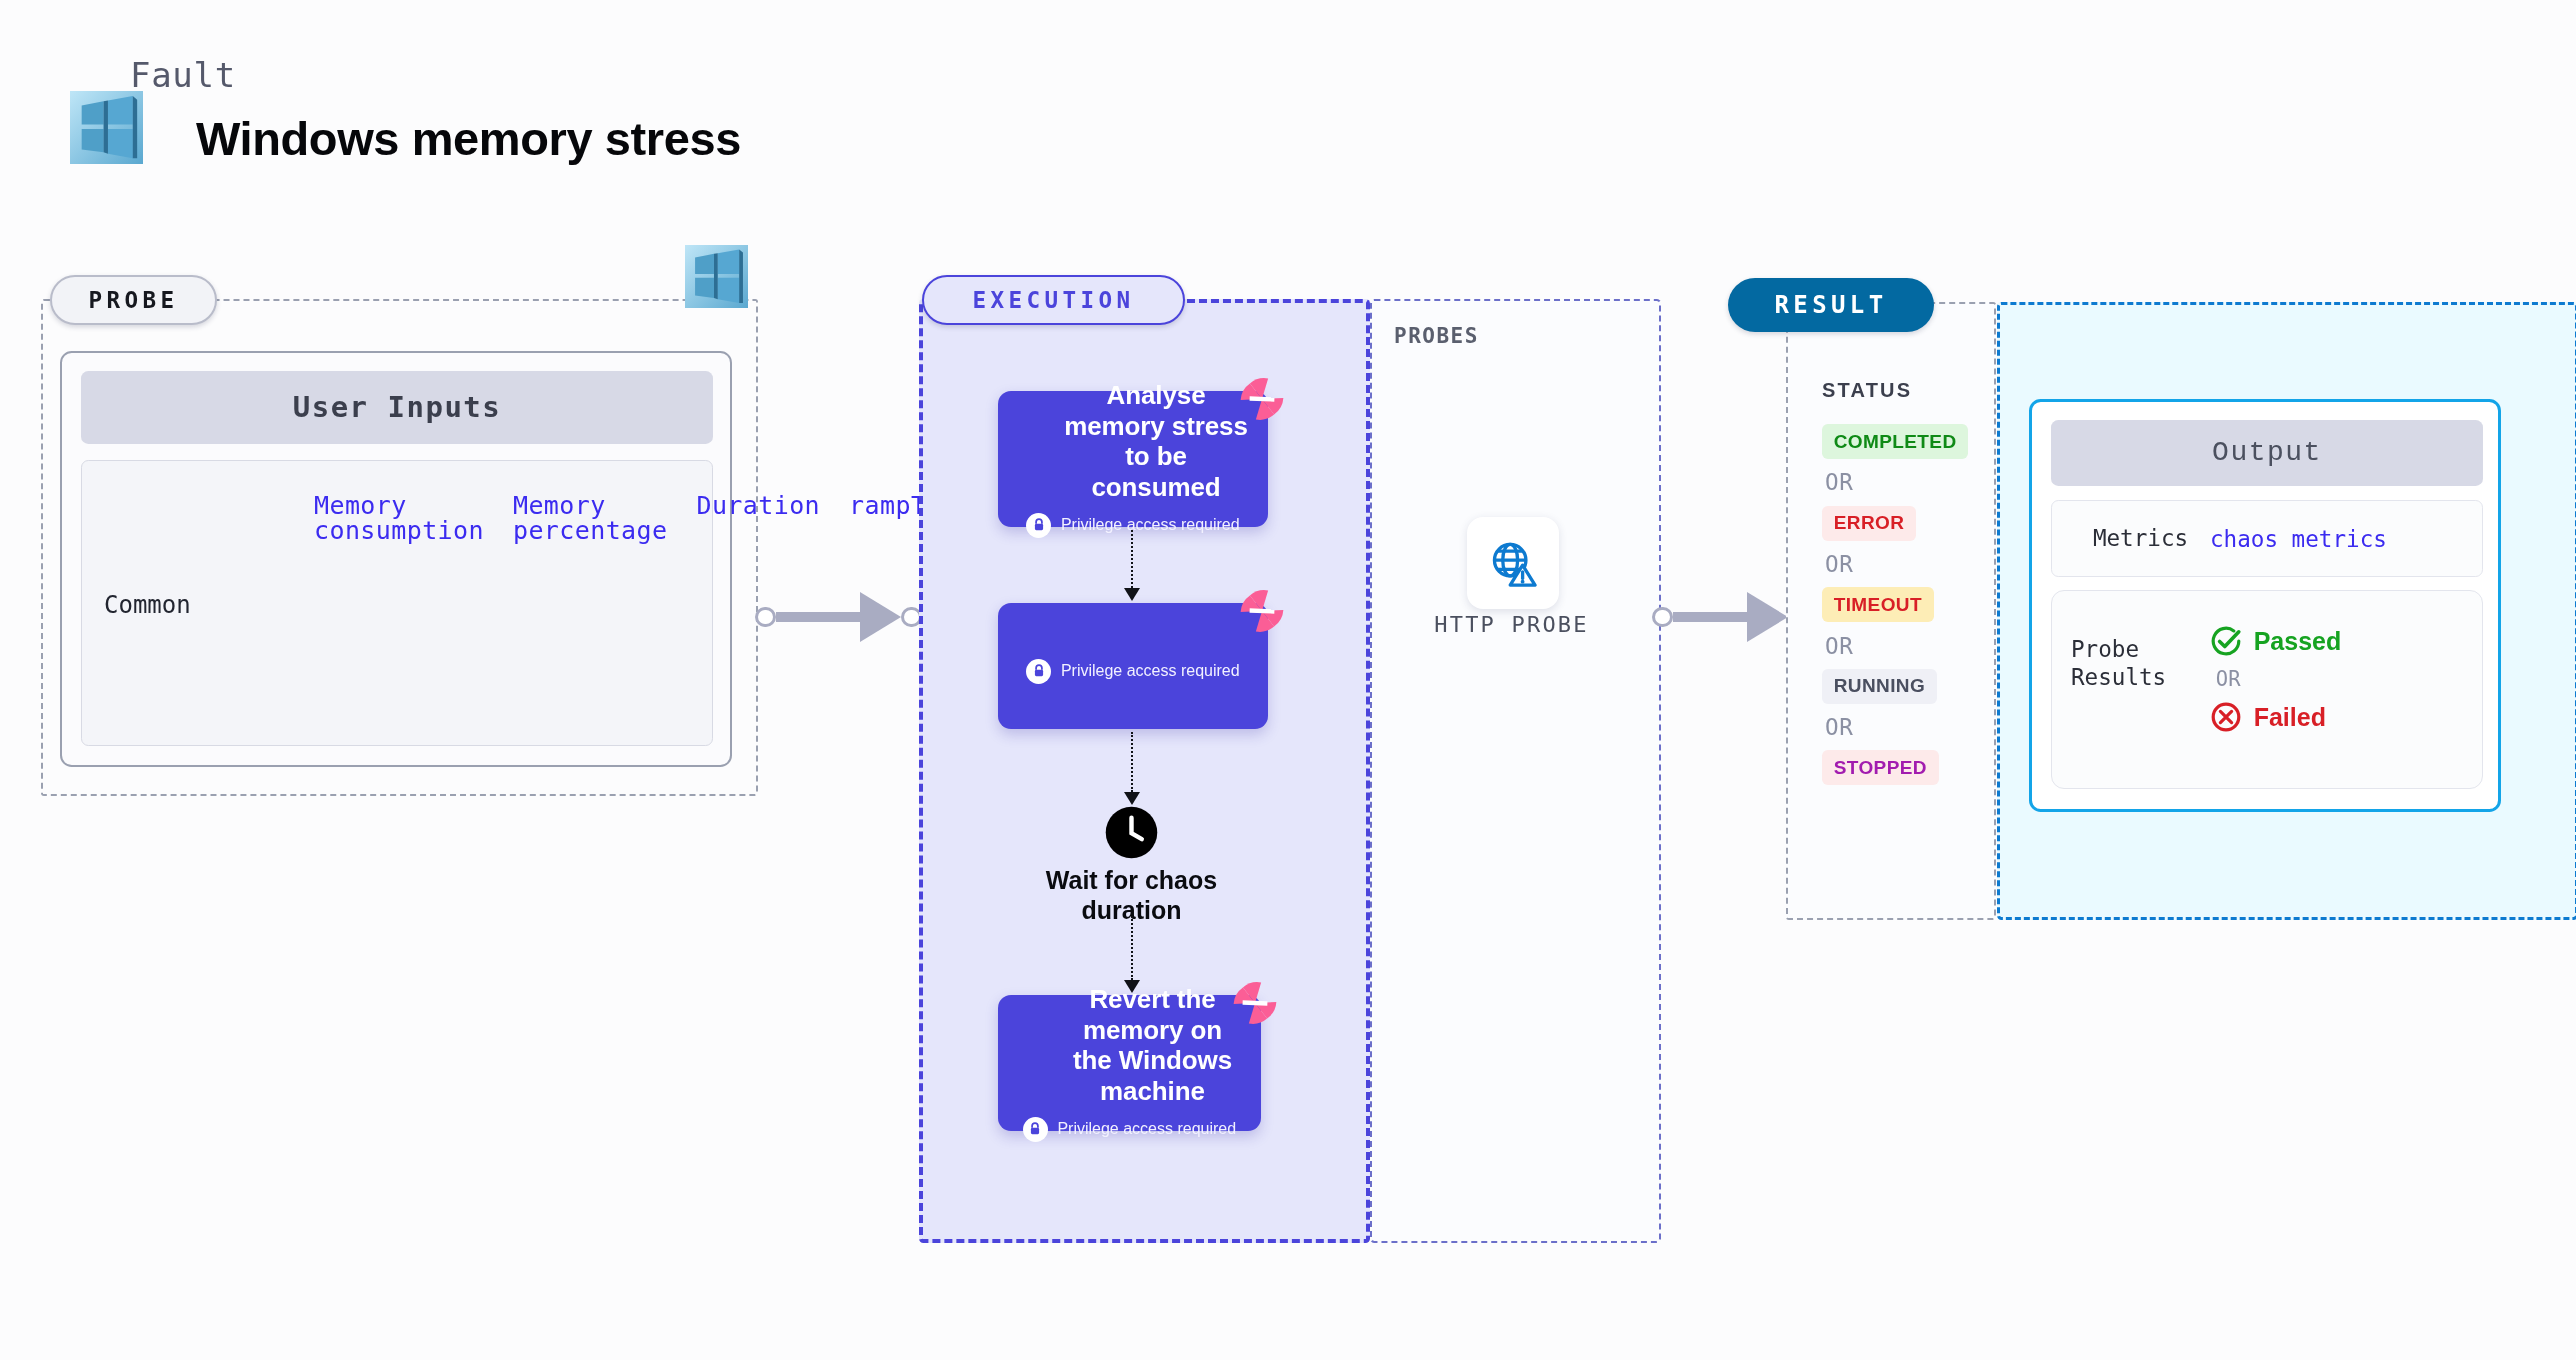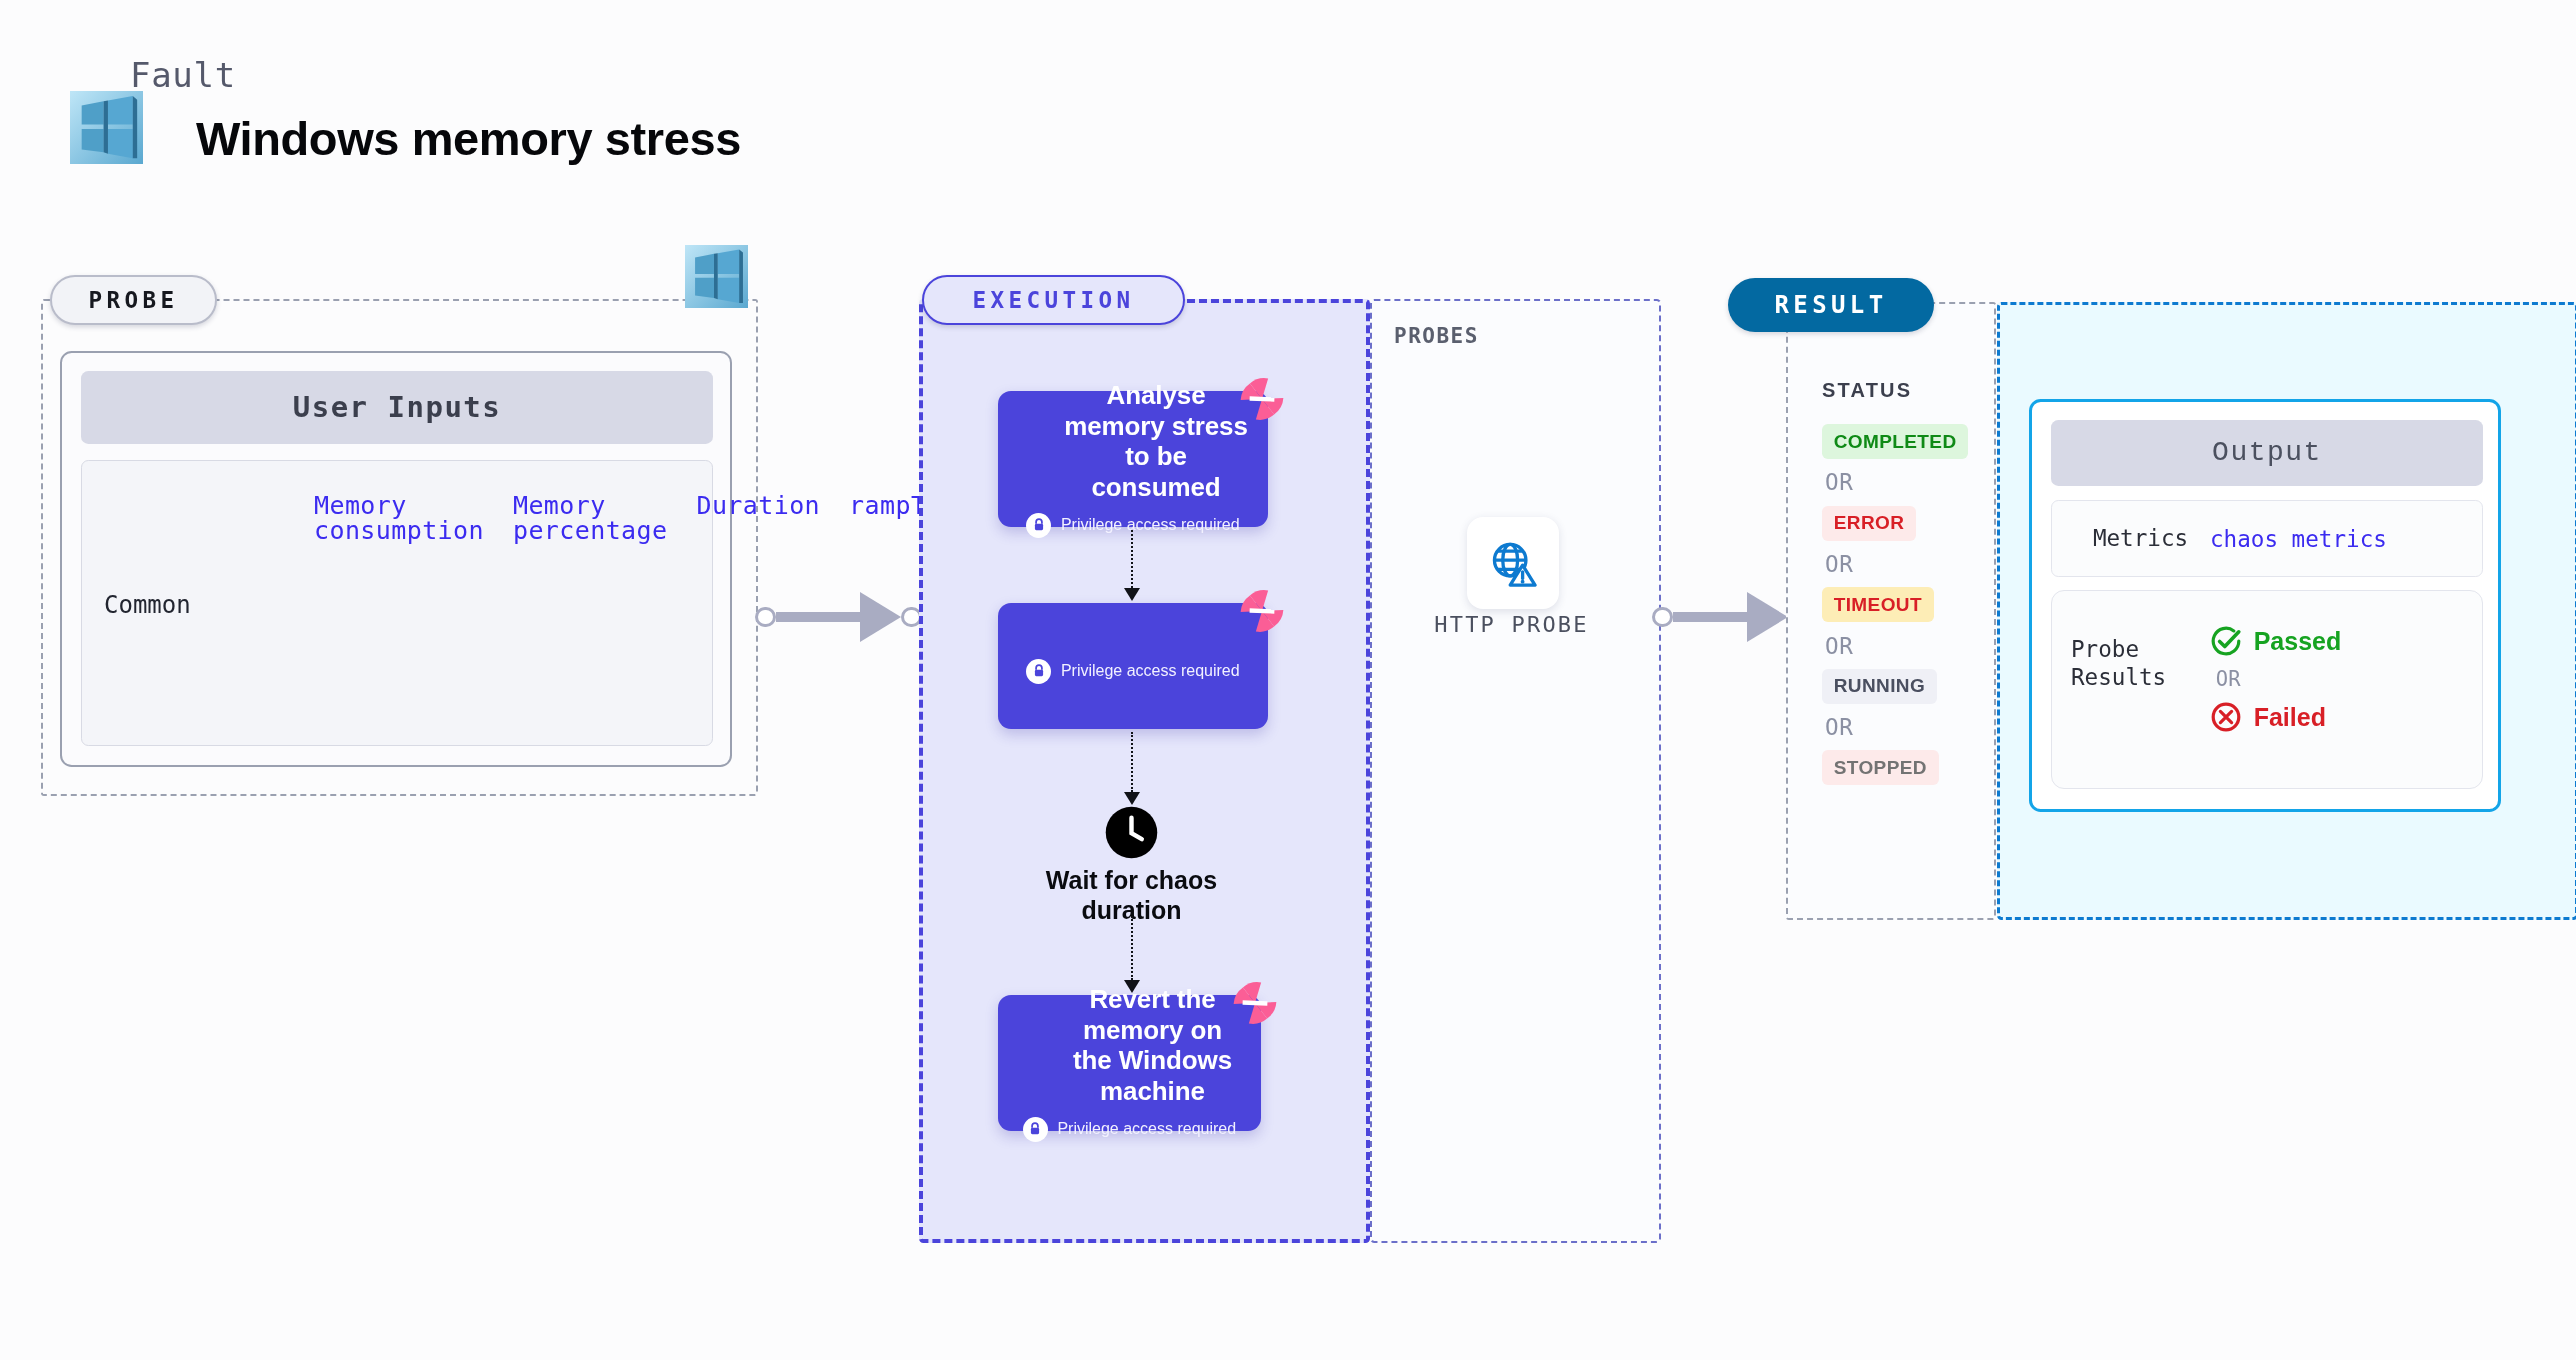--- a/index.html
+++ b/index.html
@@ -184,21 +184,21 @@
     font-size: 19px; font-weight: 700; letter-spacing: 0.4px;
   }
   .or-txt {
     font-size: 22.6px; color: #8b90a3; letter-spacing: 0.7px;
     margin: 10.2px 0 10.2px 2.9px; font-family: "DejaVu Sans Mono", monospace;
   }
   .b-completed { background: #ddf6dd; color: #0f8a16; }
   .b-error     { background: #fdeaea; color: #d81f26; }
   .b-timeout   { background: #fdedb6; color: #d81f26; }
   .b-running   { background: #eff0f6; color: #4a4f60; }
-  .b-stopped   { background: #fdeaea; color: #737373; }
+  .b-stopped   { background: #fdeaea; color: #a21caf; }
 
   .out-card {
     position: absolute; left: 2029px; top: 399px; width: 472px; height: 413px;
     background: #ffffff; border: 3.7px solid #13a4e8; border-radius: 11.7px;
   }
   .out-head {
     position: absolute; left: 19px; top: 17.5px; width: 432px; height: 66px;
     background: #d7d9e6; border-radius: 7.3px;
     display: flex; align-items: center; justify-content: center;
     font-family: Liberation Mono, monospace; font-size: 28px;

